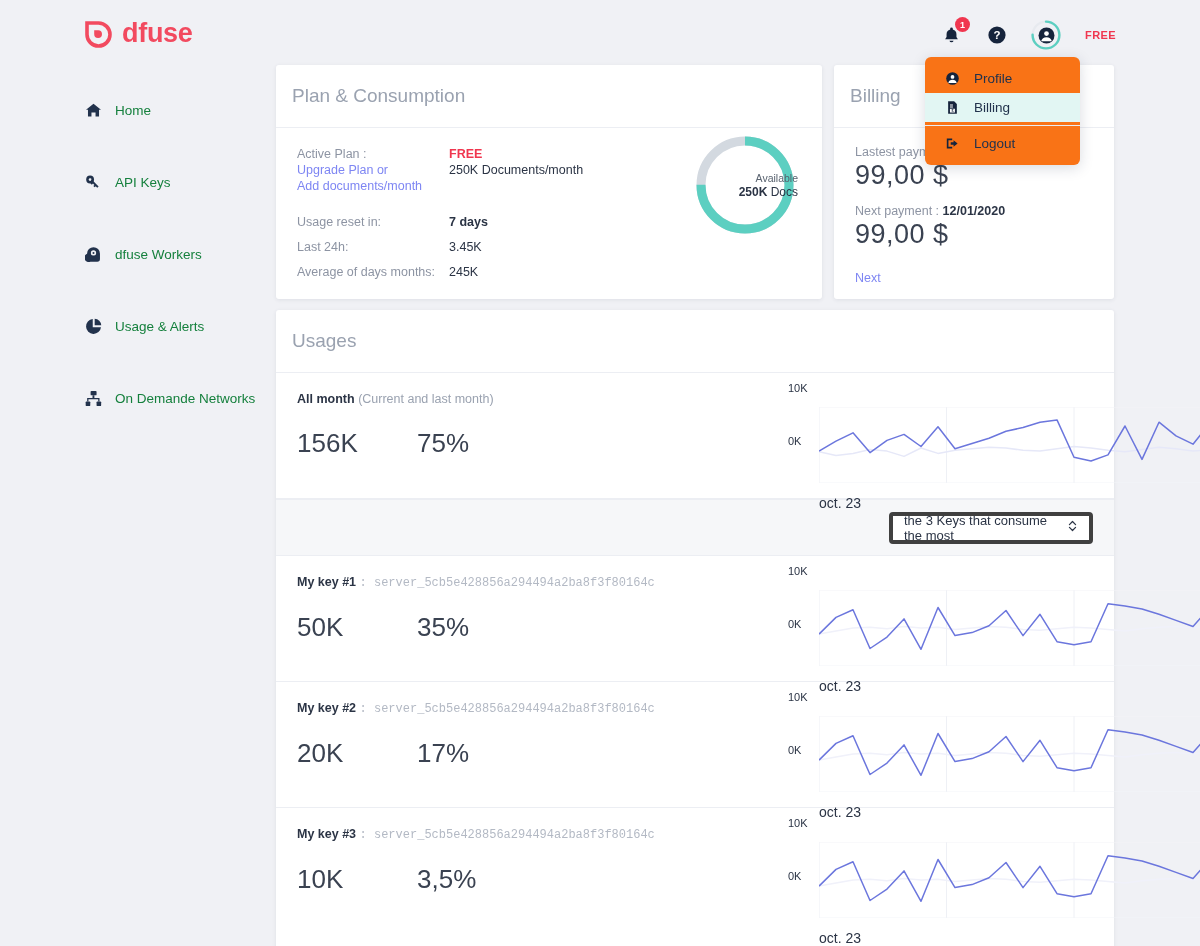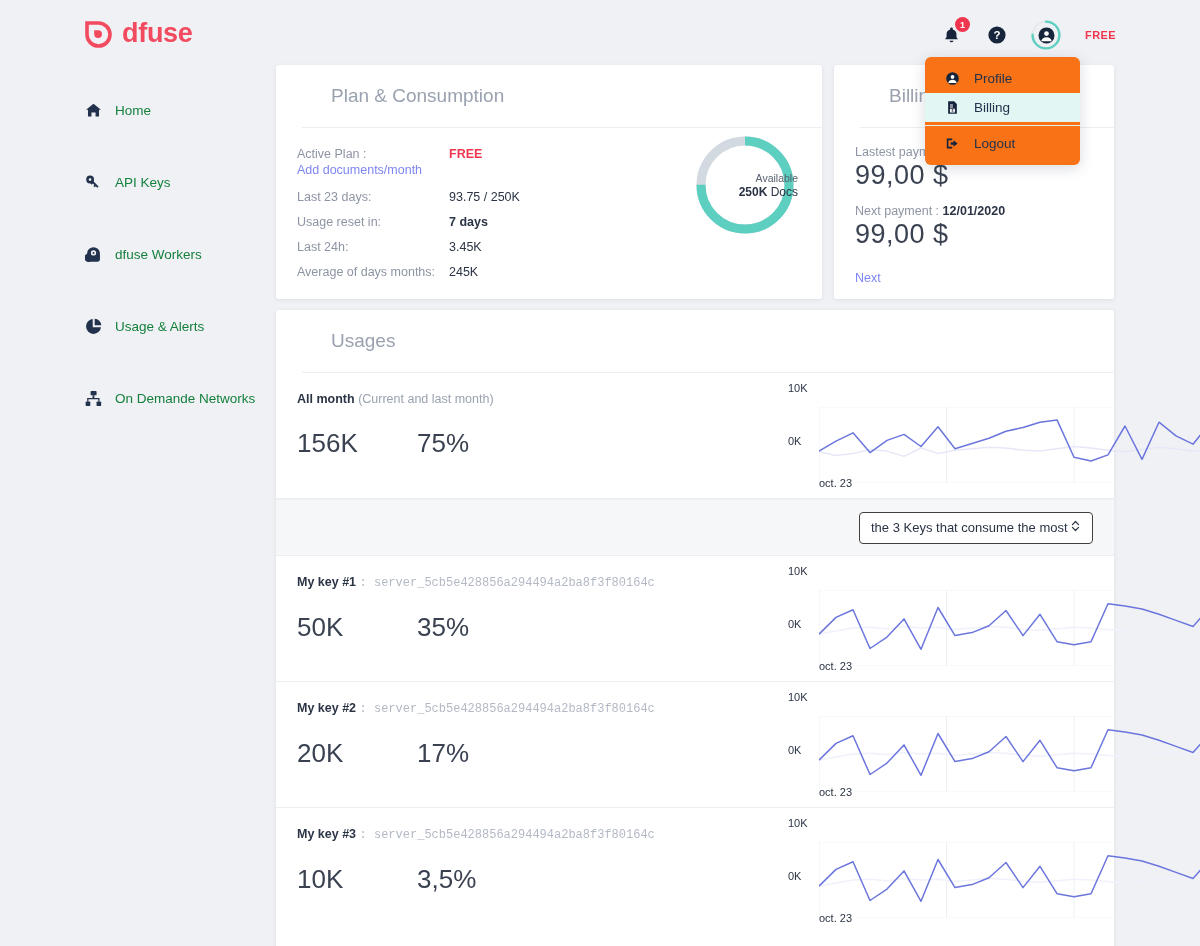--- a/index.html
+++ b/index.html
@@ -38,21 +38,21 @@
           box-shadow: 0 3px 14px rgba(30,40,70,0.17); border-radius: 6px; overflow: hidden; z-index: 40; }
   .menu-item { display: flex; align-items: center; gap: 14px; height: 29px; padding: 0 19px; cursor: pointer; }
   .menu-item.sel { background: #e2f6f3; }
   .menu-item .mi-icon { width: 16px; color: #16243c; display: flex; align-items: center; justify-content: center; }
   .menu-item .mi-label { font-size: 13.5px; color: #22324c; }
   .menu-sep { height: 1px; background: #e9ecf1; margin: 3px 0; }
   .menu-pad { height: 7px; }
 
   
   .card { background: #fff; border-radius: 3px; box-shadow: 0 1px 4px rgba(40,50,80,0.09); }
-  .card-head { height: 63px; display: flex; align-items: center; padding: 0 29px; border-bottom: 1px solid #eceef3; margin-left: 26px; }
+  .card-head { height: 63px; display: flex; align-items: center; padding: 0 16px; border-bottom: 1px solid #eceef3; }
   .card-title { font-size: 19px; color: #9aa2b0; font-weight: 400; }
 
   #plan-card { position: absolute; left: 276px; top: 65px; width: 546px; height: 234px; }
   #billing-card { position: absolute; left: 834px; top: 65px; width: 280px; height: 234px; }
   #usages-card { position: absolute; left: 276px; top: 310px; width: 838px; height: 700px; }
 
   
   .plan-body { position: relative; padding: 18px 21px 0 21px; }
   .plan-rows { width: 330px; }
   .prow { display: flex; font-size: 12.5px; line-height: 16px; }
@@ -81,30 +81,30 @@
   .usage-row:last-child { border-bottom: none; }
   .ur-head { font-size: 12.5px; }
   .ur-name { font-weight: 700; color: #2b3445; }
   .ur-sub { color: #9aa2b0; }
   .ur-key { font-family: "Liberation Mono", monospace; color: #b3b9c4; font-size: 12px; }
   .ur-figs { display: flex; align-items: center; margin-top: 22px; }
   .fig { font-size: 26px; font-weight: 300; color: #3a4251; }
   .fig.a { width: 120px; }
   .select-bar { background: #f6f7f9; border-bottom: 1px solid #eceef3; border-top: 1px solid #eceef3;
                 height: 57px; display: flex; align-items: center; justify-content: flex-end; padding-right: 21px; }
-  .select { width: 234px; height: 32px; background: #fff; border: 1px solid #404040; border-radius: 4px;
+  .select { width: 204px; height: 32px; background: #fff; border: 4px solid #404040; border-radius: 4px;
             display: flex; align-items: center; justify-content: space-between; padding: 1px 11px; cursor: pointer; }
   .select span { font-size: 13px; color: #2b3445; }
 
   .chart-wrap { position: absolute; left: 543px; top: 34px; width: 510px; height: 76px; }
   .chart-svg { display: block; }
   .ax-y { position: absolute; left: 512px; font-size: 11px; color: #2b3445; }
   .ax-top { top: 9px; }
   .ax-bot { top: 62px; }
-  .ax-x { position: absolute; font-size: 11px; color: #2b3445; top: 104px; }
+  .ax-x { position: absolute; font-size: 14px; color: #2b3445; top: 122px; }
   .ax-left { left: 543px; }
 </style>
 </head>
 <body>
 
 <div class="app">
 
   <div class="sidebar">
     <div class="logo">
       <span class="logo-mark">
@@ -249,31 +249,31 @@
       <span class="card-title">Plan &amp; Consumption</span>
     </div>
     <div class="plan-body">
       <div class="plan-rows">
 
         <div class="prow">
           <span class="plabel">Active Plan :</span>
           <span class="free">FREE</span>
         </div>
 
+        <div class="prow">
+          <span class="plabel link">Upgrade Plan or</span>
+          <span class="pvalue">250K Documents/month</span>
+        </div>
 
         <div class="prow">
           <span class="plabel link">Add documents/month</span>
         </div>
 
         <div class="sp8"></div>
 
-        <div class="prow">
-          <span class="plabel">Last 23 days:</span>
-          <span class="pvalue">93.75 / 250K</span>
-        </div>
         <div class="sp6"></div>
 
         <div class="prow">
           <span class="plabel">Usage reset in:</span>
           <span class="pvalue bold">7 days</span>
         </div>
         <div class="sp6"></div>
 
         <div class="prow">
           <span class="plabel">Last 24h:</span>

